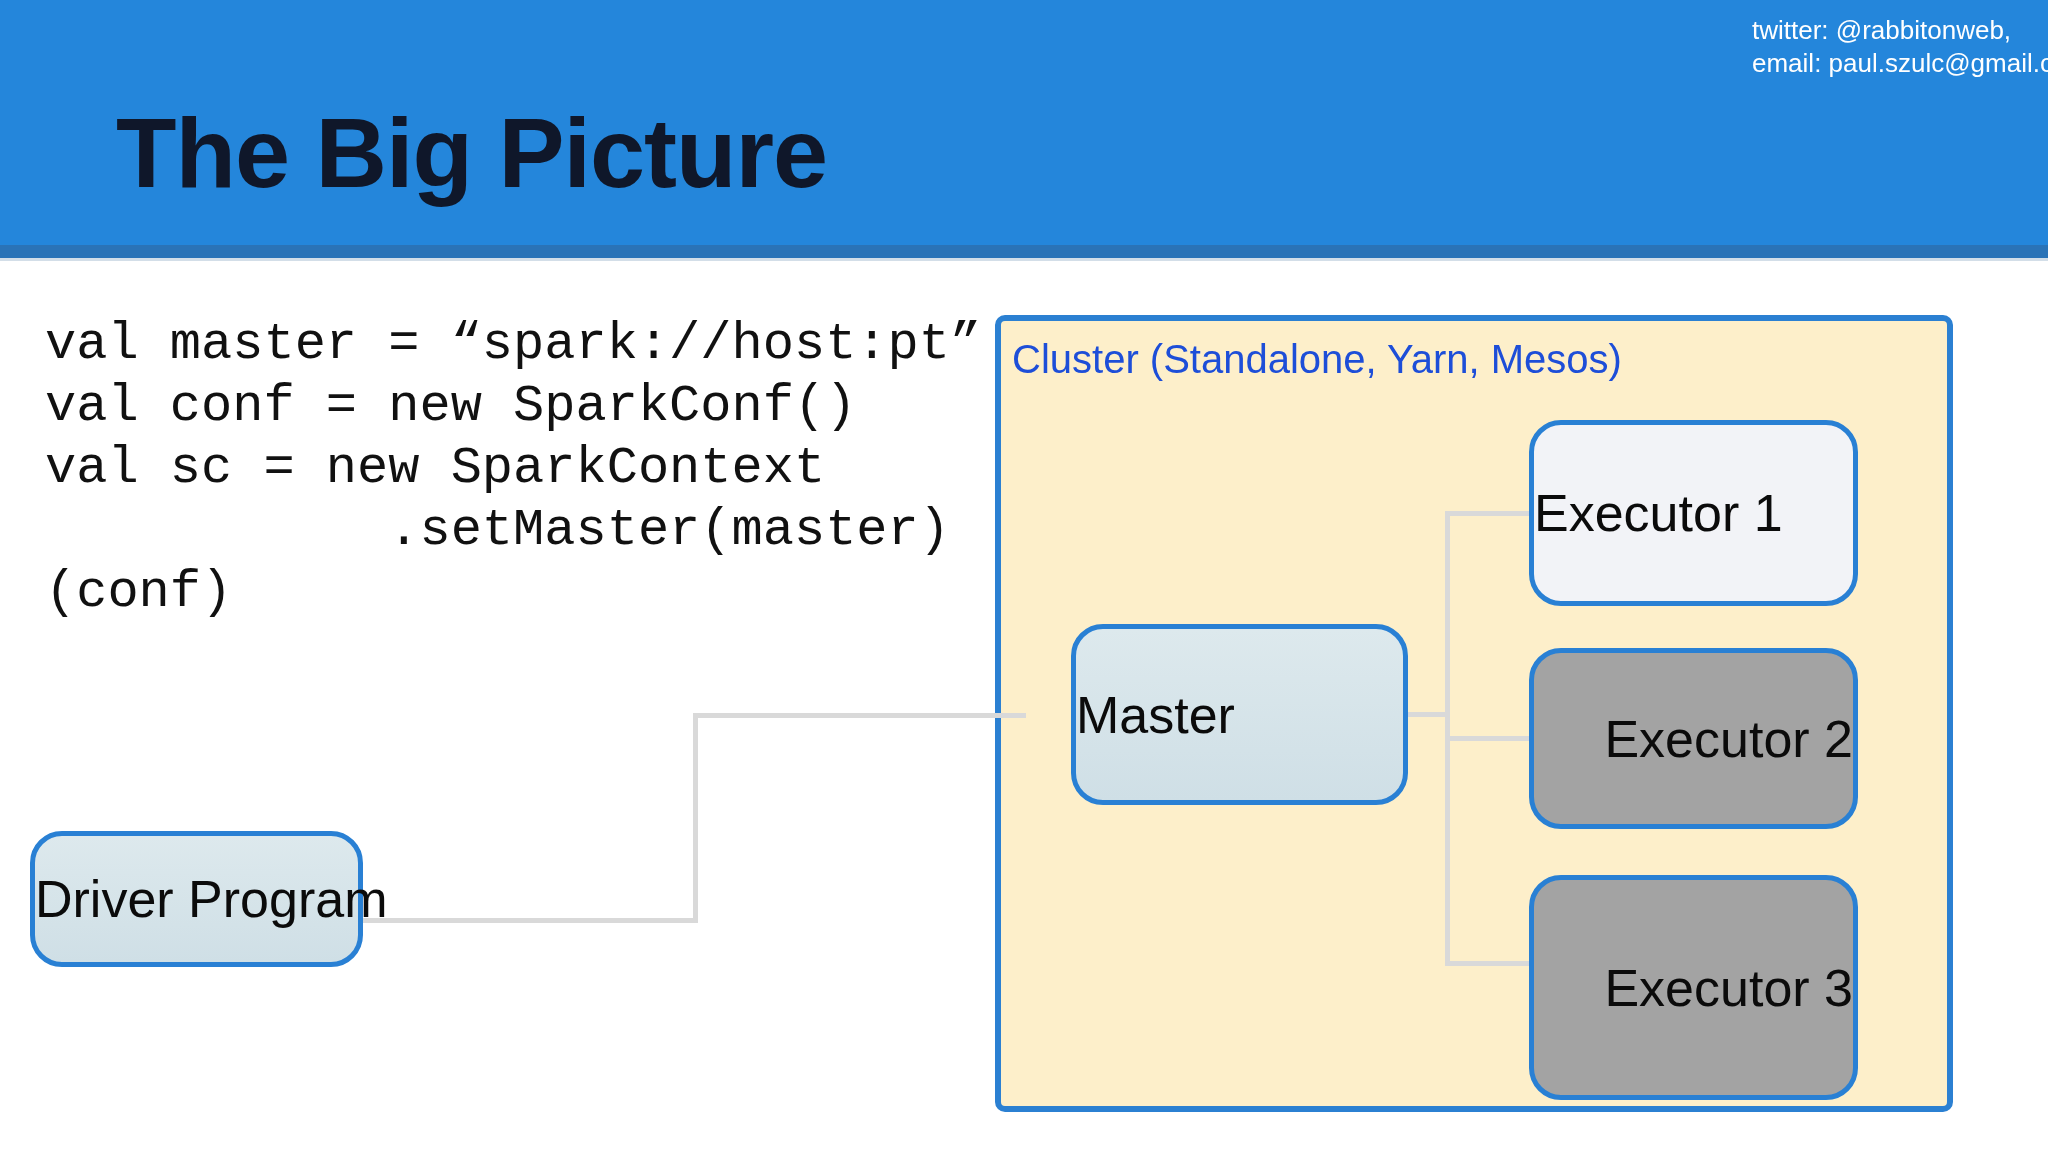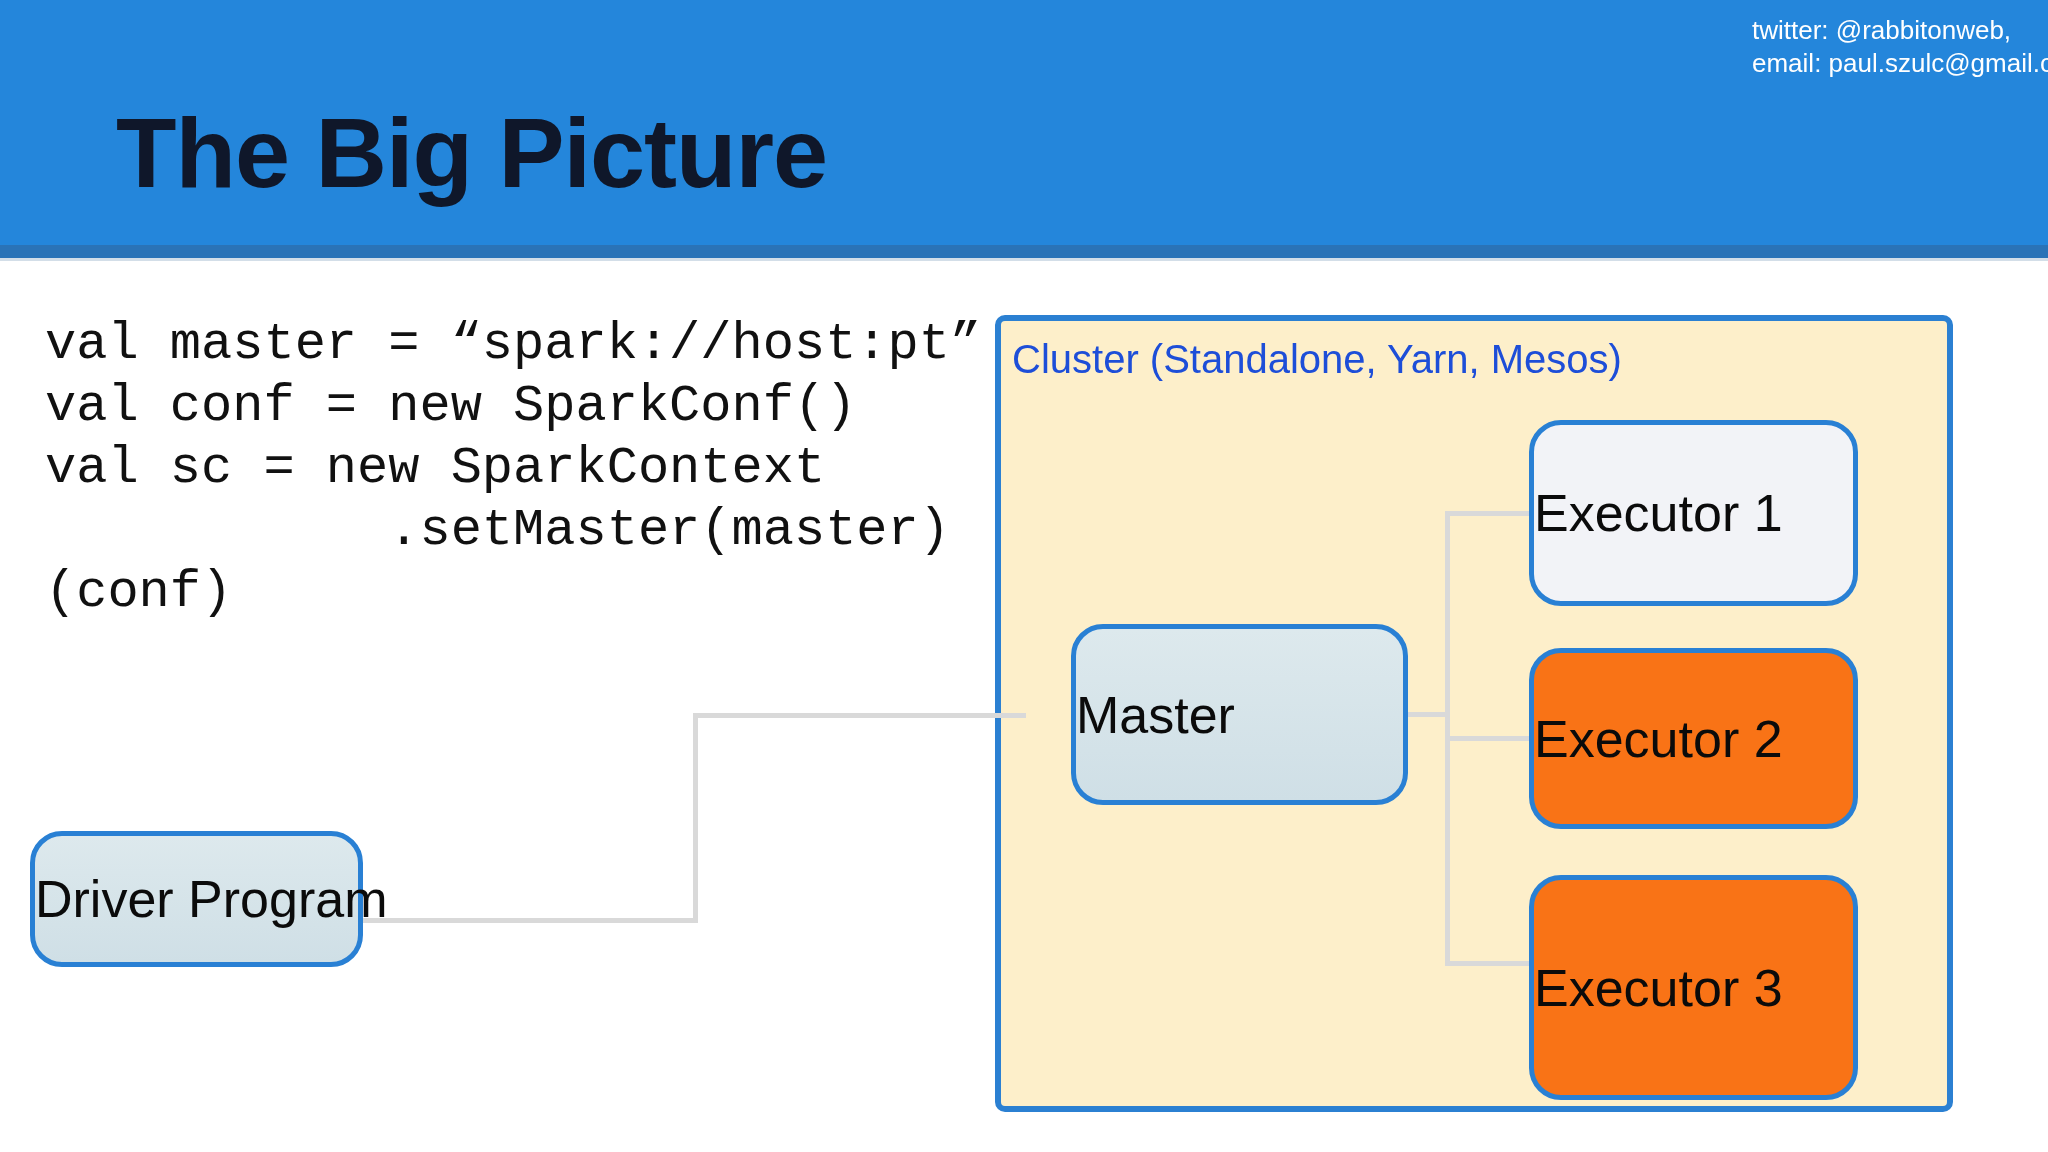--- a/index.html
+++ b/index.html
@@ -60,21 +60,21 @@
     position: absolute; z-index: 3;
     box-sizing: border-box;
     border: 5px solid #2980d4;
     border-radius: 32px;
     display: flex; align-items: center;
     color: #0b0b0b; font-size: 52px;
     white-space: nowrap;
   }
   .node-blue  { background: linear-gradient(180deg, #dde9ed 0%, #cfdfe6 100%); }
   .node-gray1 { background: #f2f3f7; }
-  .node-gray2 { background: #f97316; }
+  .node-gray2 { background: #a3a3a3; justify-content: flex-end; }
 
   .node-driver   { left: 30px;   top: 831px; width: 333px; height: 136px; }
   .node-master   { left: 1023px; top: 624px; width: 337px; height: 181px; margin-left: 48px; }
   .node-exec1    { left: 1529px; top: 420px; width: 329px; height: 186px; }
   .node-exec2    { left: 1529px; top: 648px; width: 329px; height: 181px; }
   .node-exec3    { left: 1529px; top: 875px; width: 329px; height: 225px; }
 
   
   .conn-driver-h   { left: 363px;  top: 918px; width: 335px; height: 5px; }
   .conn-elbow-v    { left: 693px;  top: 713px; width: 5px;   height: 210px; }

